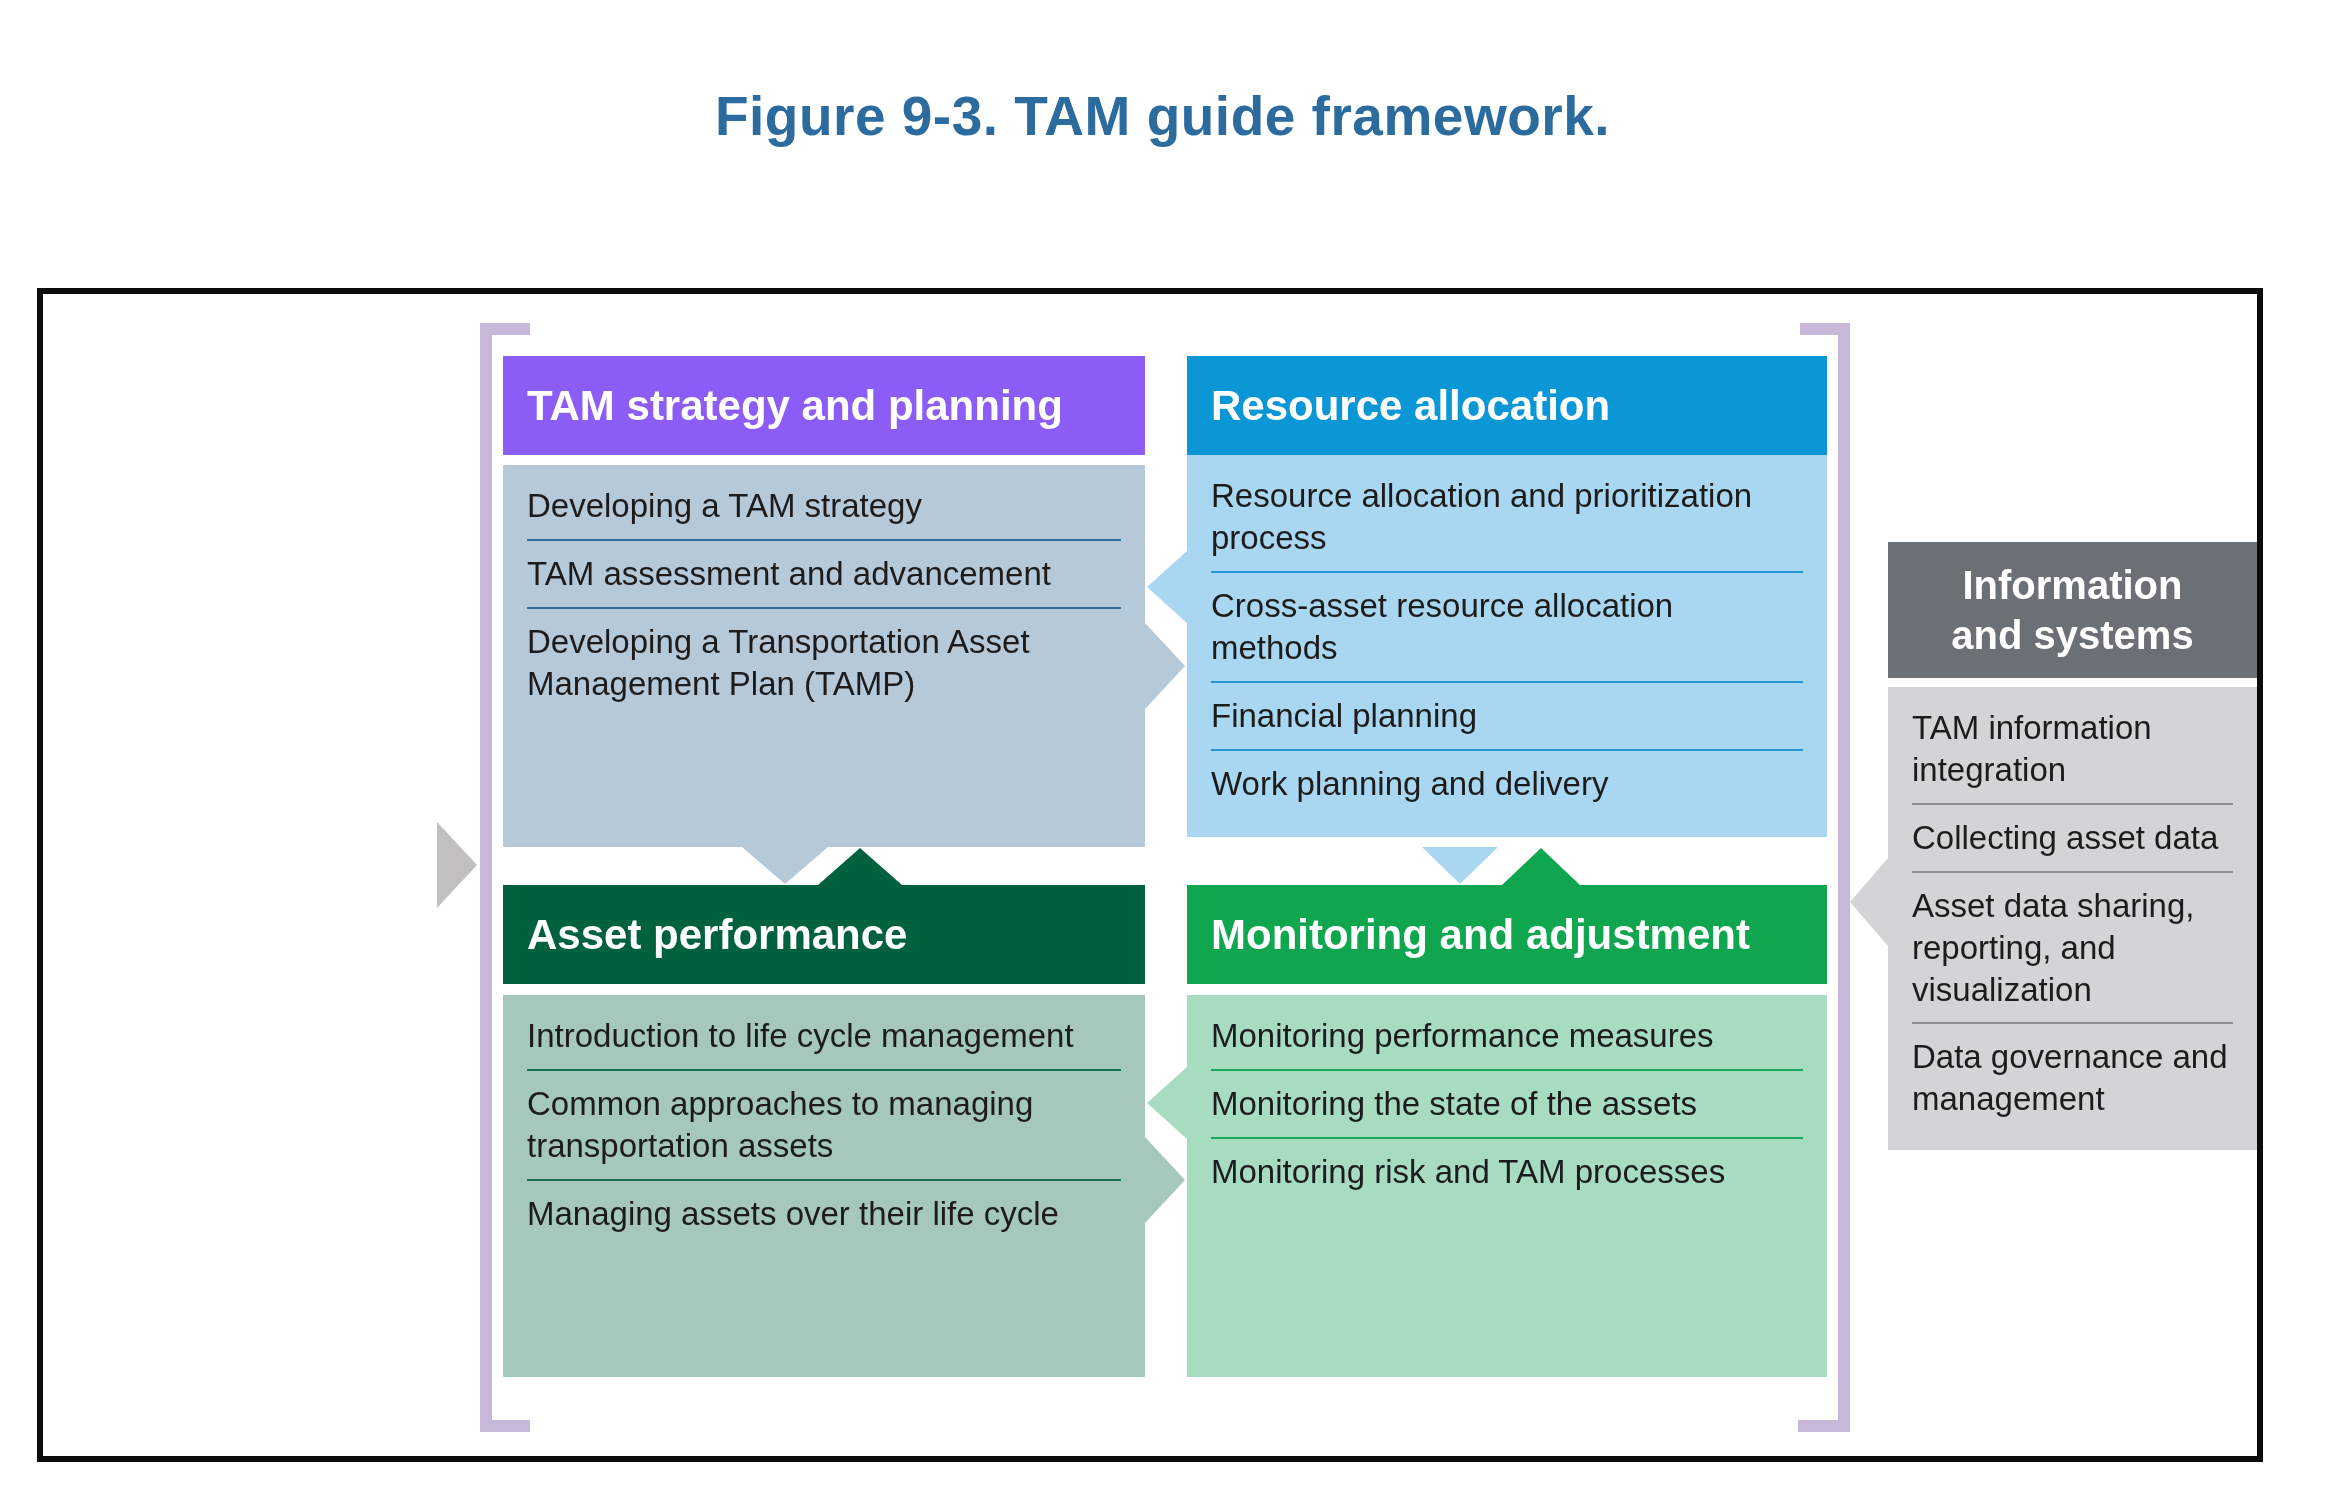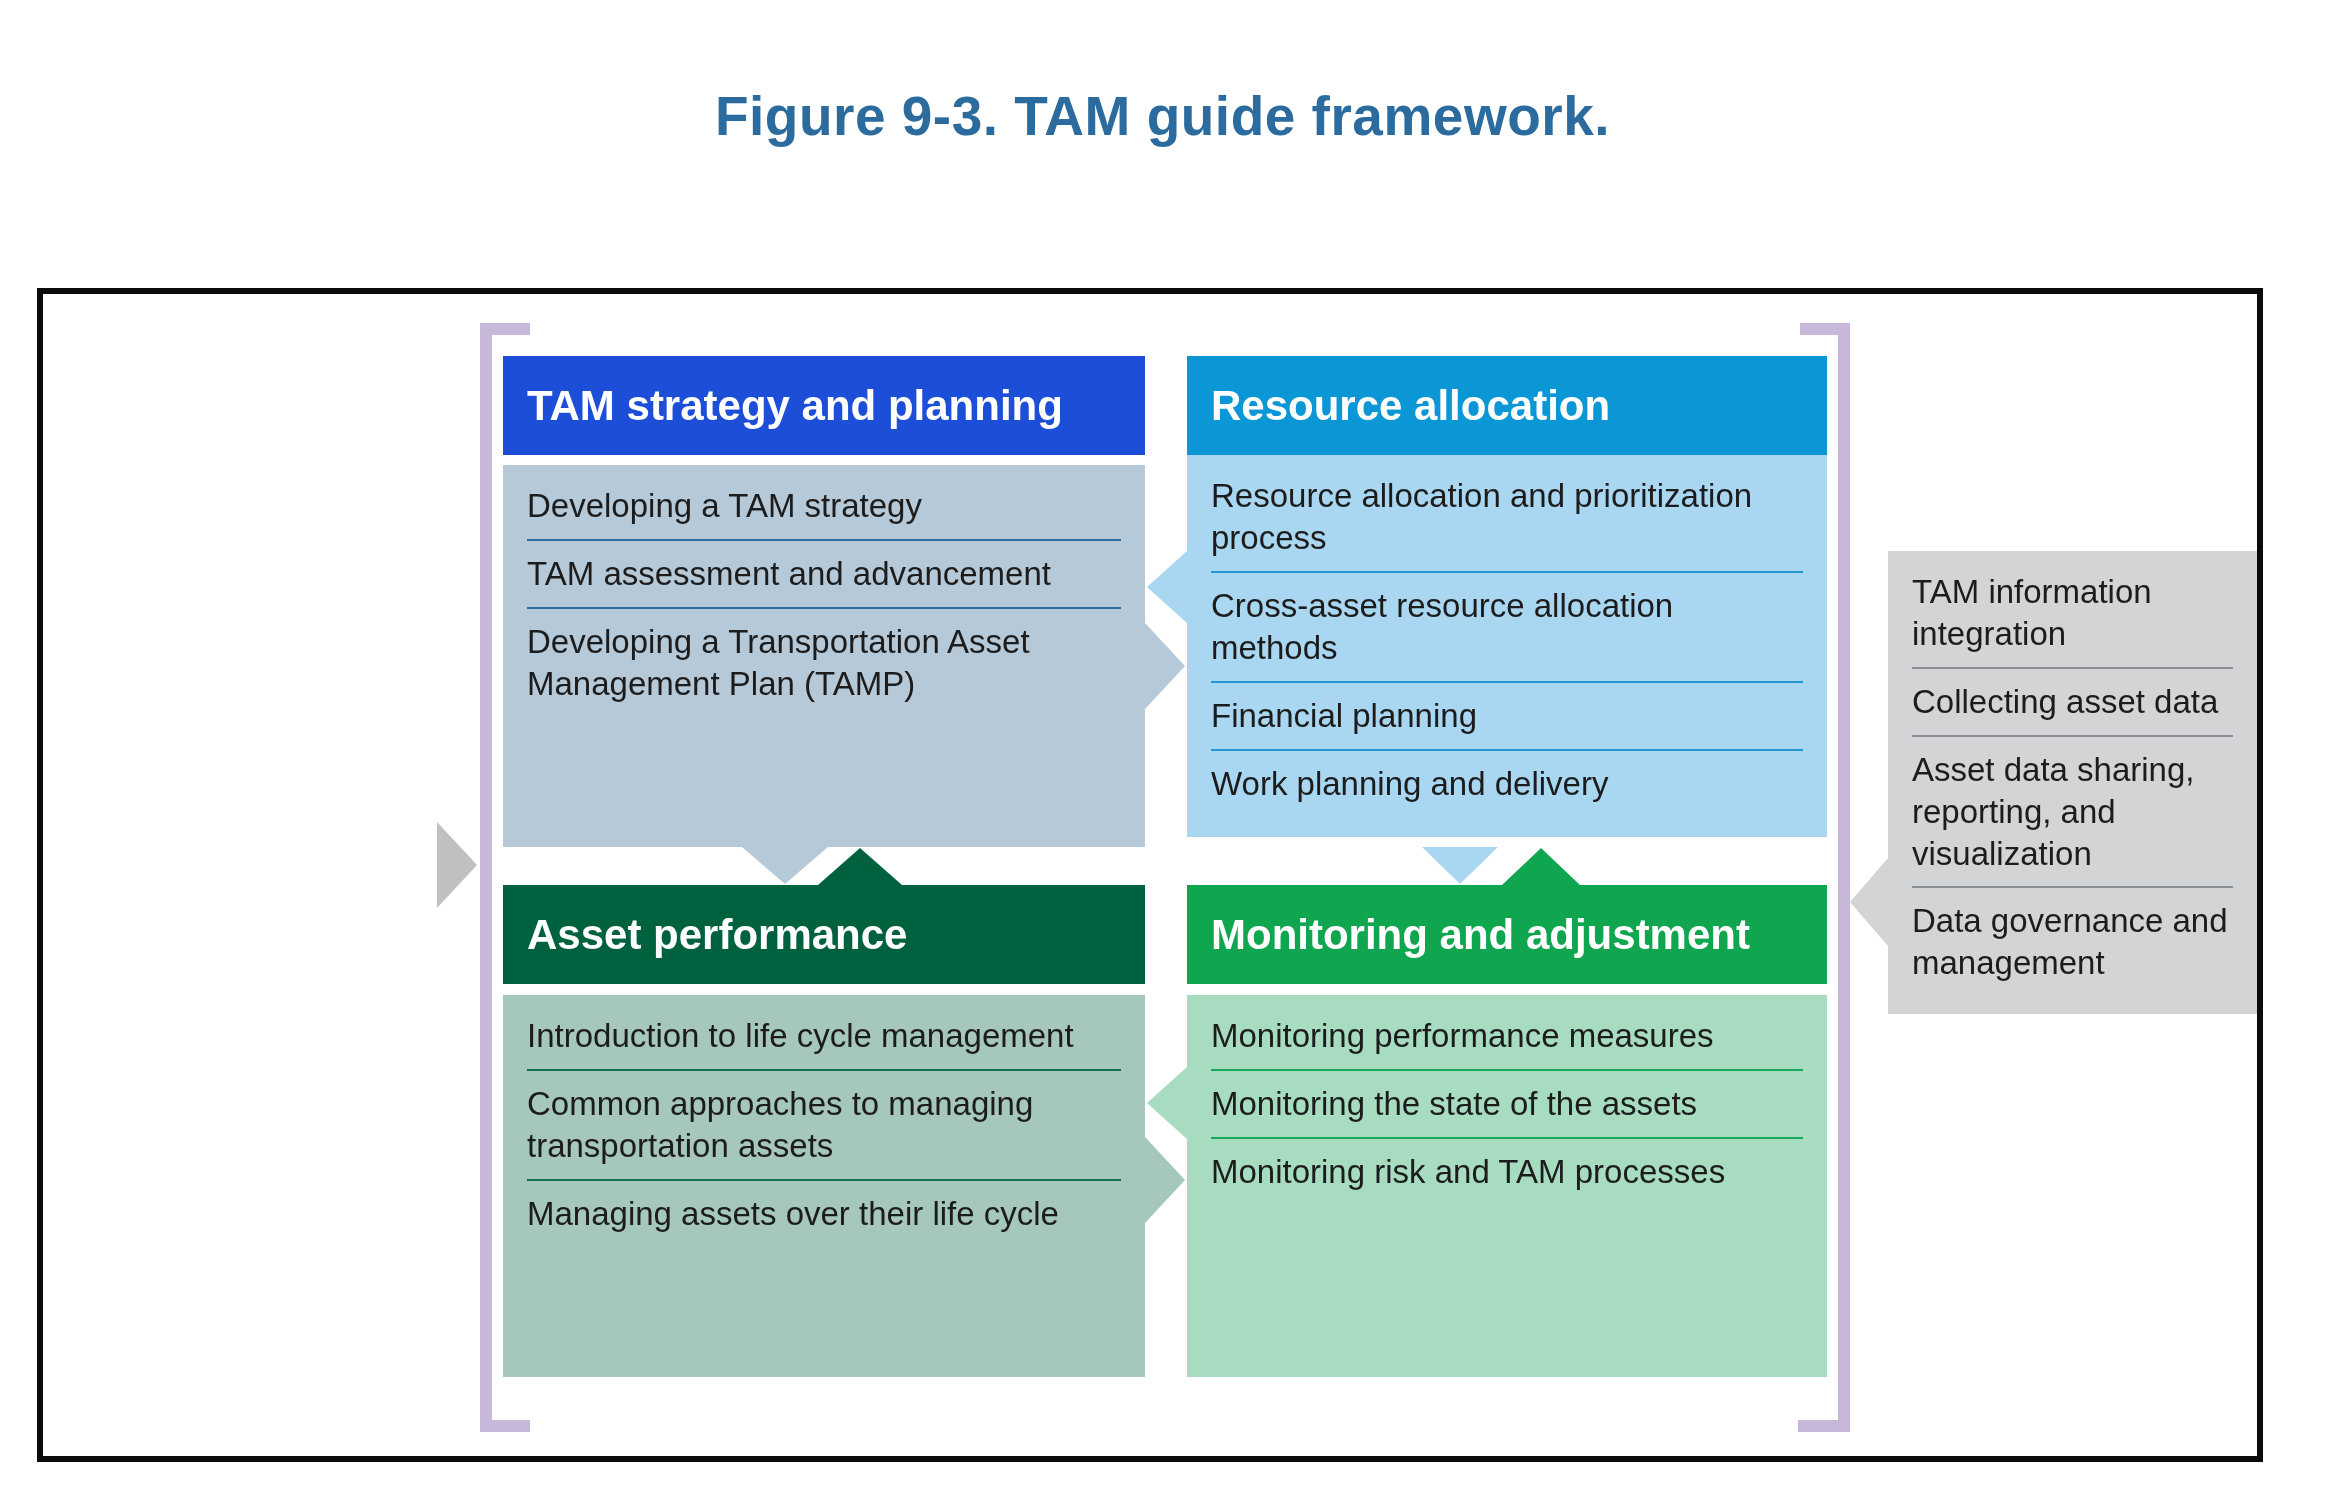--- a/index.html
+++ b/index.html
@@ -20,21 +20,21 @@
     display:flex;align-items:center;color:#ffffff;font-weight:bold;box-sizing:border-box;
   }
   .hdr-center{height:99px;font-size:42px;padding-left:24px;}
   .hdr-side{justify-content:center;text-align:center;font-size:40px;line-height:1.25;}
   .hdr-side span{max-width:300px;}
   .body{box-sizing:border-box;padding:8px 24px 0 24px;color:#1c1c1c;font-size:33px;line-height:1.27;}
   .body .item{padding:12px 0;}
   .body .item:not(:last-child){border-bottom:2px solid var(--sep);}
   
   .org  {--sep:#4c4c4c;}  .org  .hdr{background:#474241;} .org  .body{background:#c1bfbf;}
-  .tam  {--sep:#2d6d9d;}  .tam  .hdr{background:#1d4ed8;} .tam  .body{background:#b6c9d8;}
+  .tam  {--sep:#2d6d9d;}  .tam  .hdr{background:#8b5cf6;} .tam  .body{background:#b6c9d8;}
   .res  {--sep:#2196d0;}  .res  .hdr{background:#0b97d6;align-items:center;} .res  .body{background:#a9d6f0;}
   .ast  {--sep:#156f4e;}  .ast  .hdr{background:#00613f;} .ast  .body{background:#a6c8ba;}
   .mon  {--sep:#16a85a;}  .mon  .hdr{background:#0fa64f;} .mon  .body{background:#a8dcc1;}
   .inf  {--sep:#8b8f93;}  .inf  .hdr{background:#6a7076;} .inf  .body{background:#d3d4d5;}
   
   .bracket{position:absolute;background:#c7b8da;}
   
   .tri{position:absolute;width:0;height:0;}
   .tri-org-right   {left:437px; top:822px; border-top:43px solid transparent;border-bottom:43px solid transparent;border-left:40px solid #c1bfbf;}
   .tri-info-left   {left:1850px;top:858px; border-top:44px solid transparent;border-bottom:44px solid transparent;border-right:38px solid #d3d4d5;}
@@ -103,20 +103,23 @@
       <span>Monitoring and adjustment</span>
     </div>
     <div class="body" style="margin-top:11px;height:382px;">
       <div class="item">Monitoring performance measures</div>
       <div class="item">Monitoring the state of the assets</div>
       <div class="item">Monitoring risk and TAM processes</div>
     </div>
   </div>
 
   <div class="panel inf" style="left:1888px;top:542px;width:369px;">
+    <div class="hdr hdr-side" style="height:136px;">
+      <span>Information and systems</span>
+    </div>
     <div class="body" style="margin-top:9px;height:463px;">
       <div class="item">TAM information integration</div>
       <div class="item">Collecting asset data</div>
       <div class="item">Asset data sharing, reporting, and visualization</div>
       <div class="item">Data governance and management</div>
     </div>
   </div>
 
   <div class="tri tri-org-right"></div>
   <div class="tri tri-info-left"></div>

